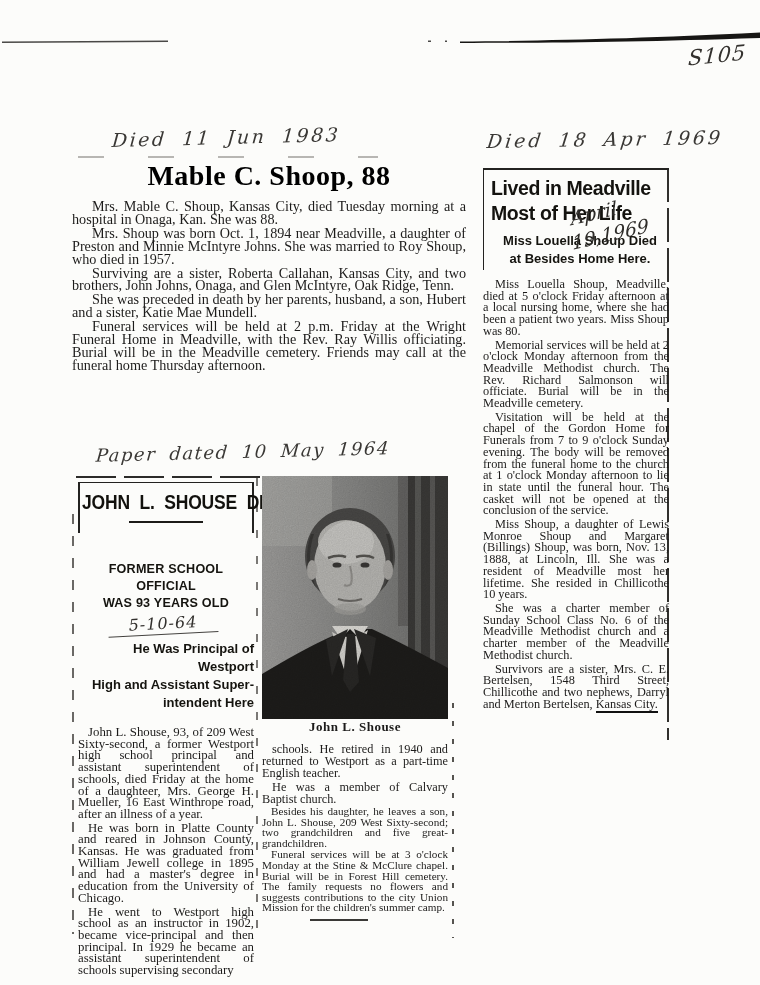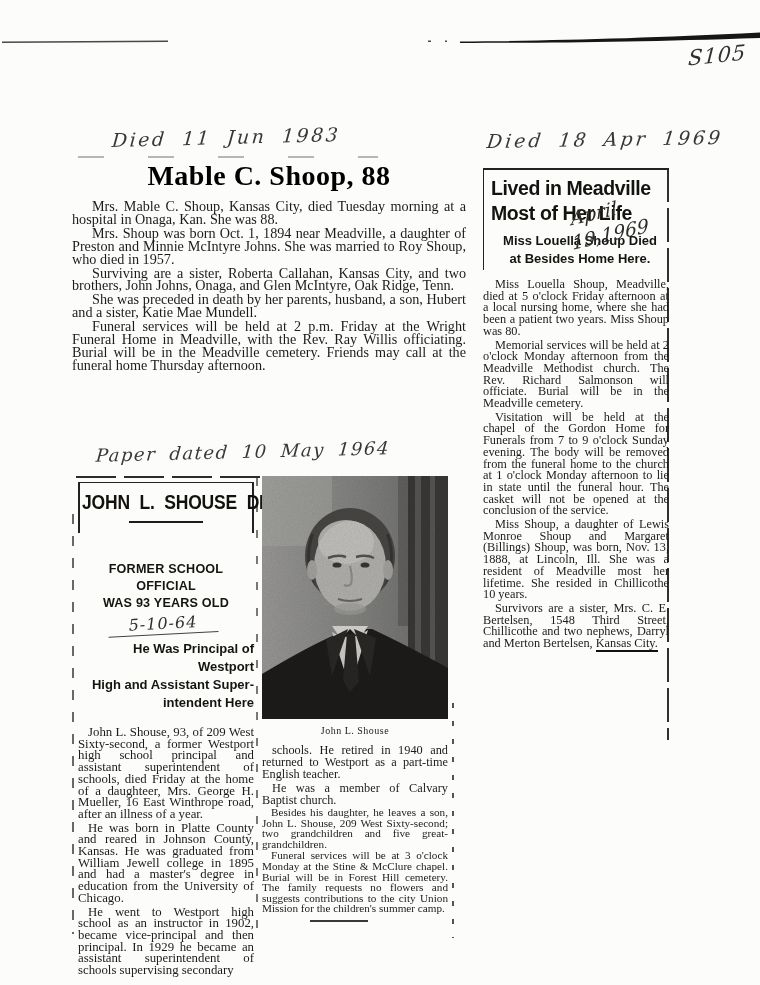--- a/index.html
+++ b/index.html
@@ -127,22 +127,22 @@
     font-family: "Liberation Sans", sans-serif; font-weight: bold;
     font-size: 13px; line-height: 18px; text-align: right;
     white-space: pre-line; margin-top: 5px; color: #15140f;
   }
   .shouse .lbody { margin-top: 15px; font-size: 12.8px; line-height: 11.7px; }
   .shouse .lbody p { text-indent: 10px; margin-bottom: 2px; }
 
   .shouse .rightcol { position: absolute; left: 190px; top: 8px; width: 186px; }
   .photo-frame { width: 186px; height: 243px; overflow: hidden; background: #777; }
   .photo-caption {
-    font-family: "Liberation Serif", serif; font-weight: normal;
-    font-size: 10px; text-align: center; margin-top: 6px; letter-spacing: 0.5px;
+    font-family: "Liberation Serif", serif; font-weight: bold;
+    font-size: 13px; text-align: center; letter-spacing: 0.5px;
   }
   .shouse .rbody { margin-top: 8px; font-size: 12.3px; line-height: 12.2px; }
   .shouse .rbody p { text-indent: 10px; margin-bottom: 1px; }
   .shouse .rbody-small { font-size: 11.2px; line-height: 10.6px; }
   .shouse .rbody-small p { text-indent: 9px; margin-bottom: 1px; }
   .end-rule { width: 58px; height: 2px; background: #3a3936; margin: 6px 0 0 48px; }
 
   .rule-v { position: absolute; width: 1.5px; }
   .shouse-left-rule { left: 0px; top: 46px; height: 420px;
     background: repeating-linear-gradient(180deg,#6a6865 0 10px, rgba(0,0,0,0) 10px 22px); }
@@ -189,20 +189,21 @@
     <div class="handwriting hw-overlay">April
 19,1969</div>
     <div class="subhead">Miss Louella Shoup Died
 at Besides Home Here.</div>
   </div>
   <div class="body">
     <p>Miss Louella Shoup, Meadville, died at 5 o'clock Friday afternoon at a local nursing home, where she had been a patient two years. Miss Shoup was 80.</p>
     <p>Memorial services will be held at 2 o'clock Monday afternoon from the Meadville Methodist church. The Rev. Richard Salmonson will officiate. Burial will be in the Meadville cemetery.</p>
     <p>Visitation will be held at the chapel of the Gordon Home for Funerals from 7 to 9 o'clock Sunday evening. The body will be removed from the funeral home to the church at 1 o'clock Monday afternoon to lie in state until the funeral hour. The casket will not be opened at the conclusion of the service.</p>
     <p>Miss Shoup, a daughter of Lewis Monroe Shoup and Margaret (Billings) Shoup, was born, Nov. 13, 1888, at Lincoln, Ill. She was a resident of Meadville most her lifetime. She resided in Chillicothe 10 years.</p>
+    <p>She was a charter member of Sunday School Class No. 6 of the Meadville Methodist church and a charter member of the Meadville Methodist church.</p>
     <p><span>Survivors are a sister, Mrs. C. E. Bertelsen, 1548 Third Street, Chillicothe and two nephews, Darryl and Merton Bertelsen, </span><span class="u">Kansas City.</span></p>
   </div>
 </div>
 
 <div class="clip shouse">
   <div class="topdash"></div>
   <div class="rule-v shouse-left-rule"></div>
   <div class="rule-v shouse-mid-rule"></div>
   <div class="rule-v shouse-right-rule"></div>
 

